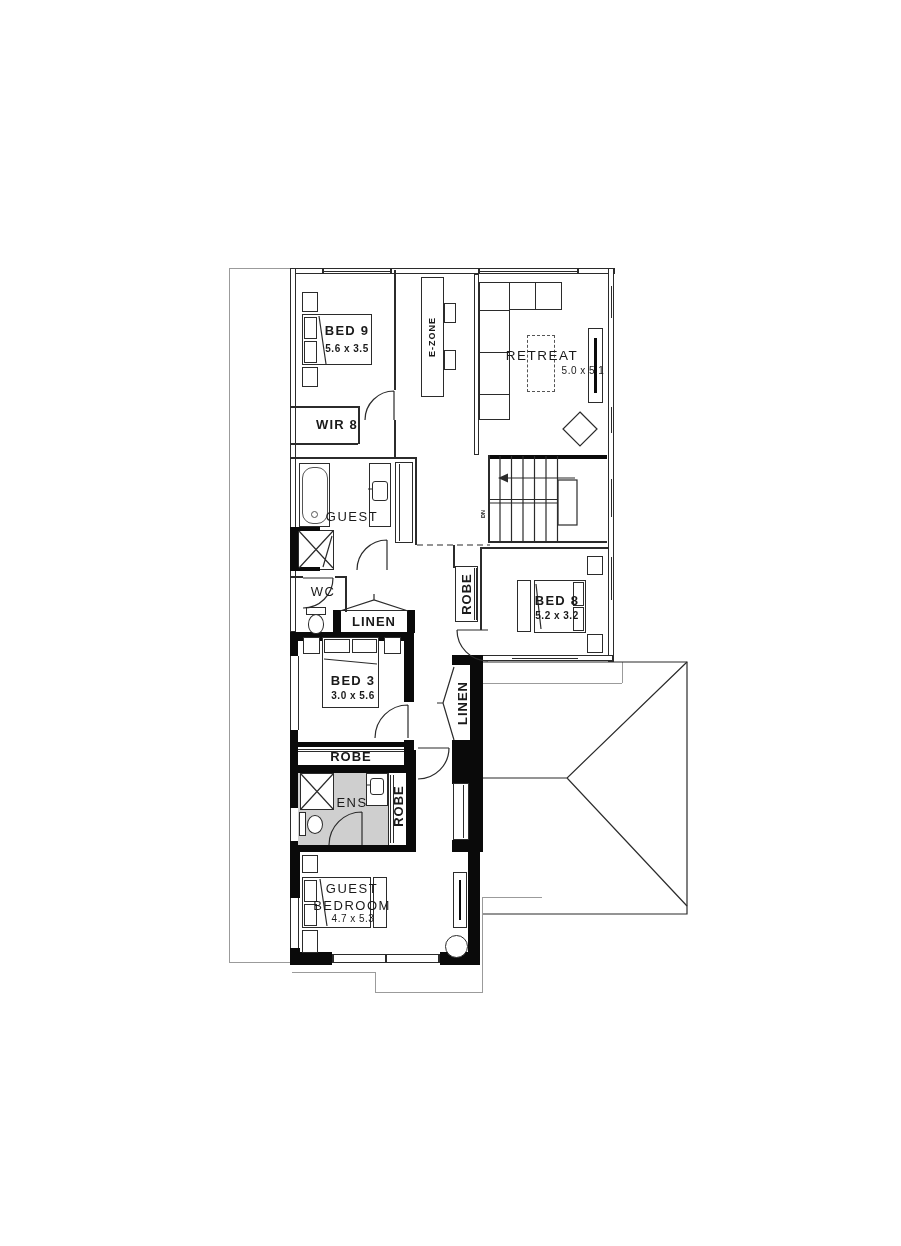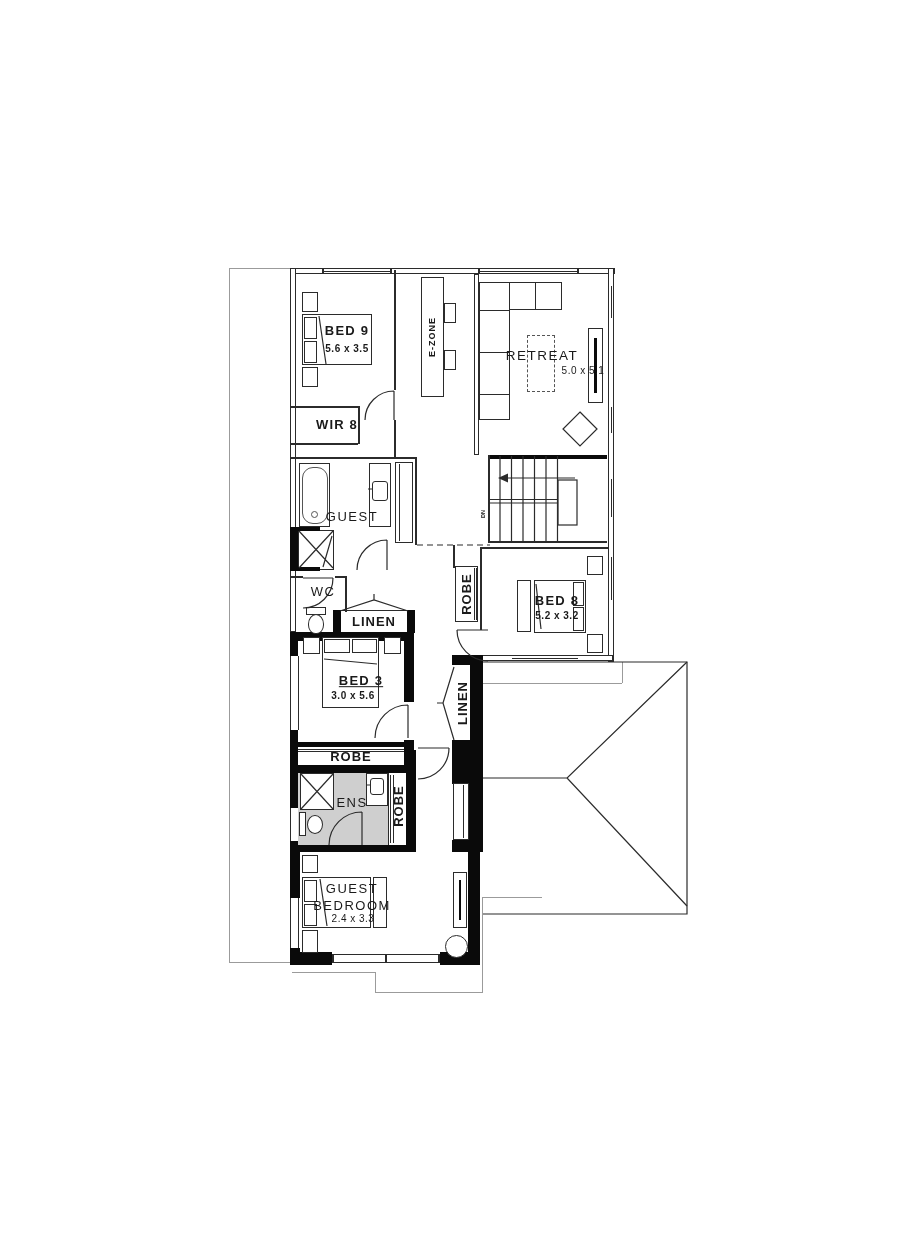--- a/index.html
+++ b/index.html
@@ -233,27 +233,27 @@
 
   <div class="lab bedname" style="left:347px;top:331px;">BED 9</div>
   <div class="lab dimsb" style="left:347px;top:349px;">5.6 x 3.5</div>
   <div class="vlab closet" style="left:432px;top:337px;font-size:9px;">E-ZONE</div>
   <div class="lab rname" style="left:542px;top:356px;font-size:13.5px;">RETREAT</div>
   <div class="lab dimsn" style="left:543px;top:371px;margin-left:40px;">5.0 x 5.1</div>
   <div class="lab bedname" style="left:337px;top:425px;">WIR 8</div>
   <div class="lab rname" style="left:352px;top:517px;">GUEST</div>
   <div class="lab rname" style="left:323px;top:592px;">WC</div>
   <div class="lab closet" style="left:374px;top:622px;">LINEN</div>
-  <div class="lab bedname" style="left:361px;top:681px;text-decoration:underline;">BED 3</div>
+  <div class="lab bedname" style="left:353px;top:681px;">BED 3</div>
   <div class="lab dimsb" style="left:353px;top:696px;">3.0 x 5.6</div>
   <div class="lab closet" style="left:351px;top:757px;">ROBE</div>
   <div class="lab rname" style="left:352px;top:803px;">ENS</div>
   <div class="vlab closet" style="left:398px;top:806px;">ROBE</div>
   <div class="vlab closet" style="left:466px;top:594px;">ROBE</div>
   <div class="vlab closet" style="left:462px;top:703px;">LINEN</div>
   <div class="lab bedname" style="left:557px;top:601px;">BED 8</div>
   <div class="lab dimsb" style="left:557px;top:616px;">5.2 x 3.2</div>
   <div class="lab rname" style="left:352px;top:889px;">GUEST</div>
   <div class="lab rname" style="left:352px;top:906px;">BEDROOM</div>
-  <div class="lab dimsn" style="left:353px;top:919px;">2.4 x 3.3</div>
+  <div class="lab dimsn" style="left:353px;top:919px;">4.7 x 5.3</div>
   <div class="vlab tiny" style="left:484px;top:514px;">DN</div>
 
 </div>
 
 </body></html>

